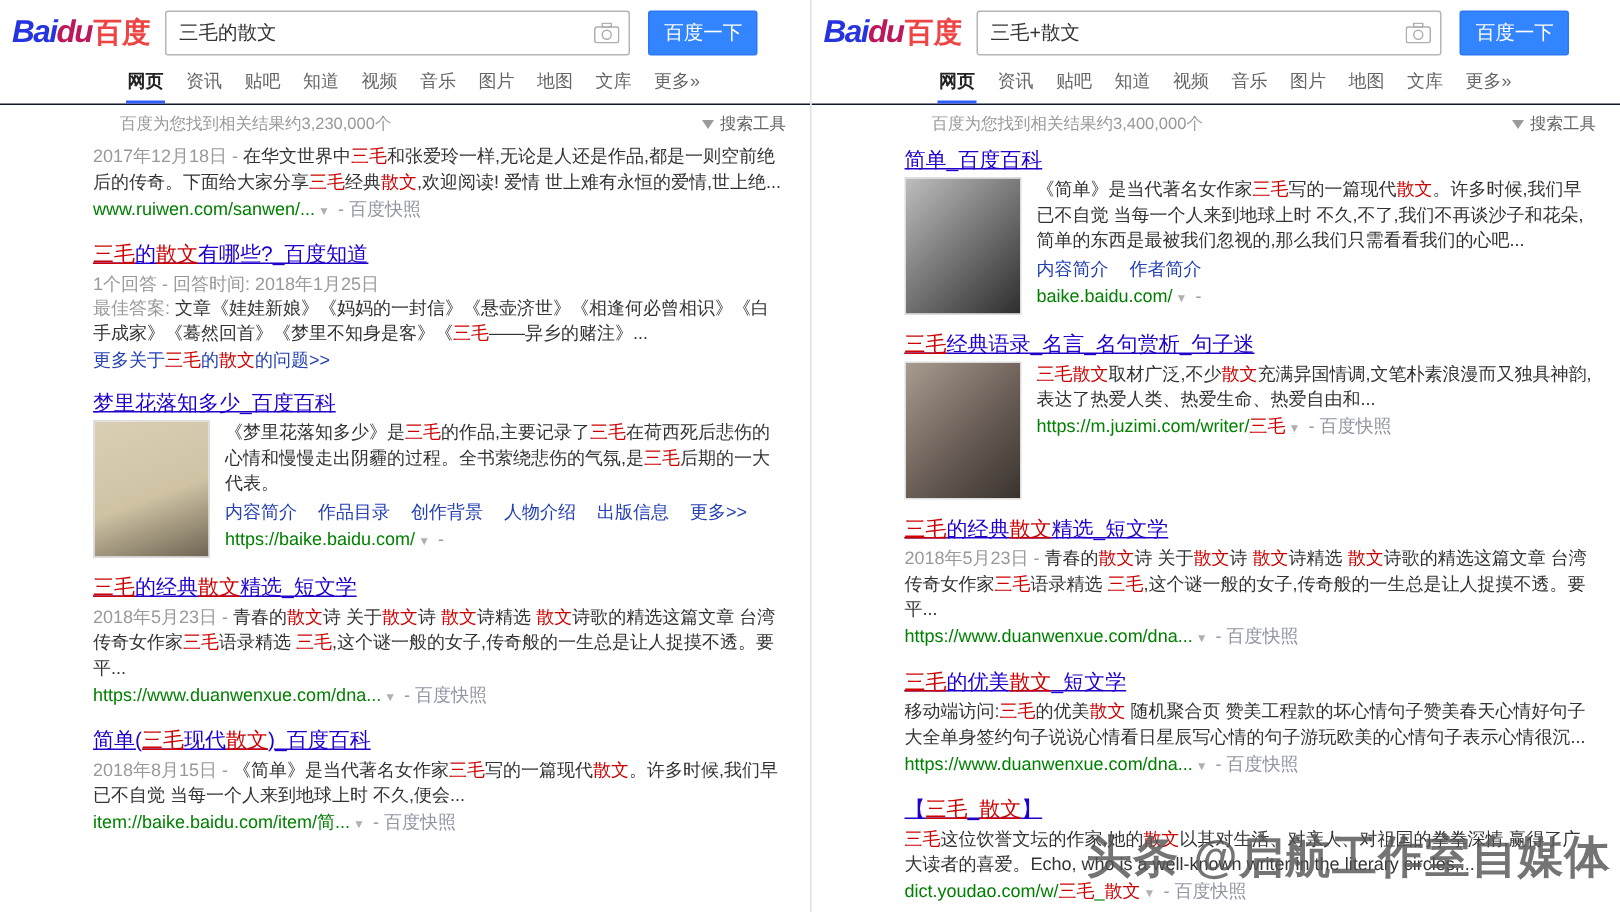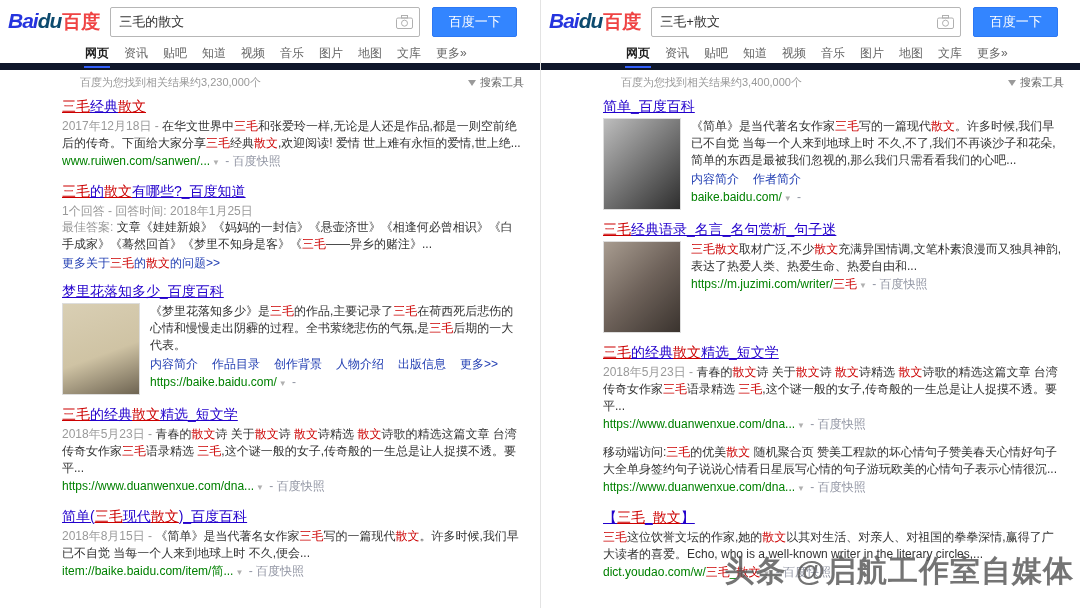--- a/index.html
+++ b/index.html
@@ -6,34 +6,34 @@
   html,body { width:1080px; height:608px; overflow:hidden; background:#fff;
     font-family:"Liberation Sans","DejaVu Sans",sans-serif; }
   .page { display:flex; width:1080px; height:608px; position:relative; }
   .panel { width:540px; height:608px; overflow:hidden; position:relative; background:#fff; }
   .panel + .panel { border-left:1px solid #e3e3e3; }
 
   
   .serp-header { display:flex; align-items:center; padding:7px 10px 6px 8px; }
   .logo { font-weight:bold; font-size:21px; letter-spacing:-1px; white-space:nowrap; cursor:pointer; }
   .logo .bai { color:#2534de; font-style:italic; }
-  .logo .du  { color:#0c4a6e; font-style:italic; }
+  .logo .du  { color:#be185d; font-style:italic; }
   .logo .cn  { color:#ef4444; font-size:19px; letter-spacing:0; margin-left:1px; }
   .search-box { position:relative; margin-left:10px; flex:1; max-width:310px; }
   .search-input { width:100%; height:30px; border:1px solid #b6b6b6; border-radius:2px;
     padding:0 30px 0 8px; font-size:13px; color:#333; outline:none;
     font-family:Liberation Sans, sans-serif; }
   .camera-icon { position:absolute; right:7px; top:8px; width:17px; height:14px; cursor:pointer; }
-  .search-button { margin-left:12px; width:85px; height:30px; background:#3385ff; color:#fff;
+  .search-button { margin-left:12px; width:73px; height:30px; background:#3385ff; color:#fff;
     border:1px solid #2d78f4; border-radius:2px; font-size:13px; cursor:pointer;
     font-family:"Liberation Sans","DejaVu Sans",sans-serif; white-space:nowrap; }
 
   
-  .tabs { display:flex; align-items:flex-start; gap:13px; padding:2px 10px 0 84px;
-    border-bottom:7px solid #0f172a; height:27px; font-size:12px; color:#666; }
+  .tabs { display:flex; align-items:flex-end; gap:13px; padding:2px 10px 0 84px;
+    border-bottom:1px solid #0f172a; height:27px; font-size:12px; color:#666; }
   .tab { padding:0 1px 6px 1px; cursor:pointer; white-space:nowrap; }
   .tab.active { color:#222; font-weight:bold; border-bottom:2px solid #315efb; padding-bottom:4px; }
 
   
   .stats-bar { display:flex; justify-content:space-between; align-items:center;
     padding:5px 16px 4px 80px; font-size:11px; color:#999; }
   .tools { color:#666; cursor:pointer; display:flex; align-items:center; }
   .funnel-icon { width:0; height:0; border-left:4px solid transparent; border-right:4px solid transparent;
     border-top:6px solid #9a9a9a; display:inline-block; margin-right:4px; }
 
@@ -99,21 +99,20 @@
       </div>
     <div class="stats-bar">
       <span>百度为您找到相关结果约3,230,000个</span>
       <span class="tools">
           <span class="funnel-icon"></span>
           <span>搜索工具</span>
         </span>
     </div>
     <div class="results">
         <div class="result">
-          <div class="title-row"><a class="title" href="#"><em class="hl">三毛</em>经典<em class="hl">散文</em></a></div>
           <div class="result-body">
             <div class="result-content">
               <div class="snippet"><span class="meta">2017年12月18日 - </span><span>在华文世界中<em class="hl">三毛</em>和张爱玲一样,无论是人还是作品,都是一则空前绝后的传奇。下面给大家分享<em class="hl">三毛</em>经典<em class="hl">散文</em>,欢迎阅读! 爱情 世上难有永恒的爱情,世上绝...</span></div>
               <div class="url-line"><span class="url">www.ruiwen.com/sanwen/...</span><span class="url-arrow">▼</span><a class="snap" href="#"> - 百度快照</a></div>
             </div>
           </div>
         </div>
         <div class="result">
           <div class="title-row"><a class="title" href="#"><em class="hl">三毛</em>的<em class="hl">散文</em>有哪些?_百度知道</a></div>
           <div class="result-body">
@@ -225,20 +224,21 @@
         <div class="result">
           <div class="title-row"><a class="title" href="#"><em class="hl">三毛</em>的经典<em class="hl">散文</em>精选_短文学</a></div>
           <div class="result-body">
             <div class="result-content">
               <div class="snippet"><span class="meta">2018年5月23日 - </span><span>青春的<em class="hl">散文</em>诗 关于<em class="hl">散文</em>诗 <em class="hl">散文</em>诗精选 <em class="hl">散文</em>诗歌的精选这篇文章 台湾传奇女作家<em class="hl">三毛</em>语录精选 <em class="hl">三毛</em>,这个谜一般的女子,传奇般的一生总是让人捉摸不透。要平...</span></div>
               <div class="url-line"><span class="url">https://www.duanwenxue.com/dna...</span><span class="url-arrow">▼</span><a class="snap" href="#"> - 百度快照</a></div>
             </div>
           </div>
         </div>
         <div class="result">
+          <div class="title-row"><a class="title" href="#"><em class="hl">三毛</em>的优美<em class="hl">散文</em>_短文学</a></div>
           <div class="result-body">
             <div class="result-content">
               <div class="snippet"><span>移动端访问:<em class="hl">三毛</em>的优美<em class="hl">散文</em> 随机聚合页 赞美工程款的坏心情句子赞美春天心情好句子大全单身签约句子说说心情看日星辰写心情的句子游玩欧美的心情句子表示心情很沉...</span></div>
               <div class="url-line"><span class="url">https://www.duanwenxue.com/dna...</span><span class="url-arrow">▼</span><a class="snap" href="#"> - 百度快照</a></div>
             </div>
           </div>
         </div>
         <div class="result">
           <div class="title-row"><a class="title" href="#">【<em class="hl">三毛</em>_<em class="hl">散文</em>】</a></div>
           <div class="result-body">

